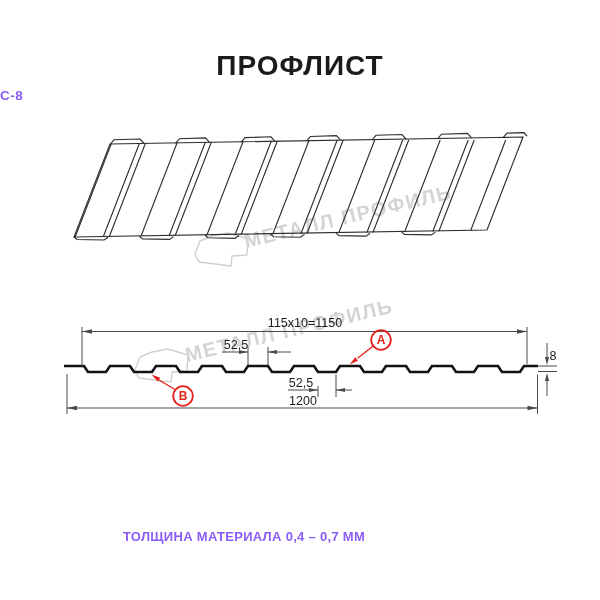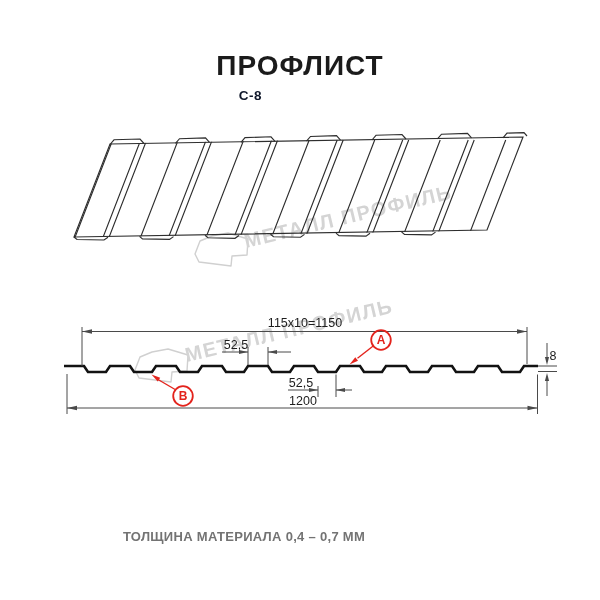--- a/index.html
+++ b/index.html
@@ -5,26 +5,26 @@
   html,body{margin:0;padding:0;}
   body{
     width:600px;height:600px;background:#ffffff;position:relative;overflow:hidden;
     font-family:"Liberation Sans", sans-serif;
   }
   .page-title{
     position:absolute;left:0;top:50px;width:600px;text-align:center;
     font-size:28px;font-weight:800;letter-spacing:1px;color:#1b1b1b;
   }
   .profile-code{
-    position:absolute;left:0;top:88px;width:501px;text-align:center;
-    font-size:13.5px;font-weight:600;letter-spacing:0.5px;color:#0f172a;
+    position:absolute;left:0;top:88px;width:501px;text-align:left;
+    font-size:13.5px;font-weight:600;letter-spacing:0.5px;color:#8b5cf6;
   }
   .thickness-note{
     position:absolute;left:0;top:529px;width:488px;text-align:center;
-    font-size:13px;font-weight:700;letter-spacing:0.3px;color:#737373;
+    font-size:13px;font-weight:700;letter-spacing:0.3px;color:#8b5cf6;
   }
   svg{position:absolute;left:0;top:0;}
   .thin{stroke:#4a4a4a;stroke-width:1;fill:none;}
   .thinfill{fill:#4a4a4a;stroke:none;}
   .sheet{stroke:#2e2e2e;stroke-width:1.15;fill:none;}
   .prof{stroke:#121212;stroke-width:2.6;fill:none;}
   .dimtxt{font-family:"Liberation Sans",sans-serif;font-size:12.5px;fill:#1d1d1d;}
   .wmtxt{font-family:"Liberation Sans",sans-serif;font-size:20px;font-weight:700;
          letter-spacing:1.5px;fill:#d4d4d4;}
   .wmglyph{stroke:#d0d0d0;stroke-width:1.4;fill:none;stroke-linejoin:round;}

